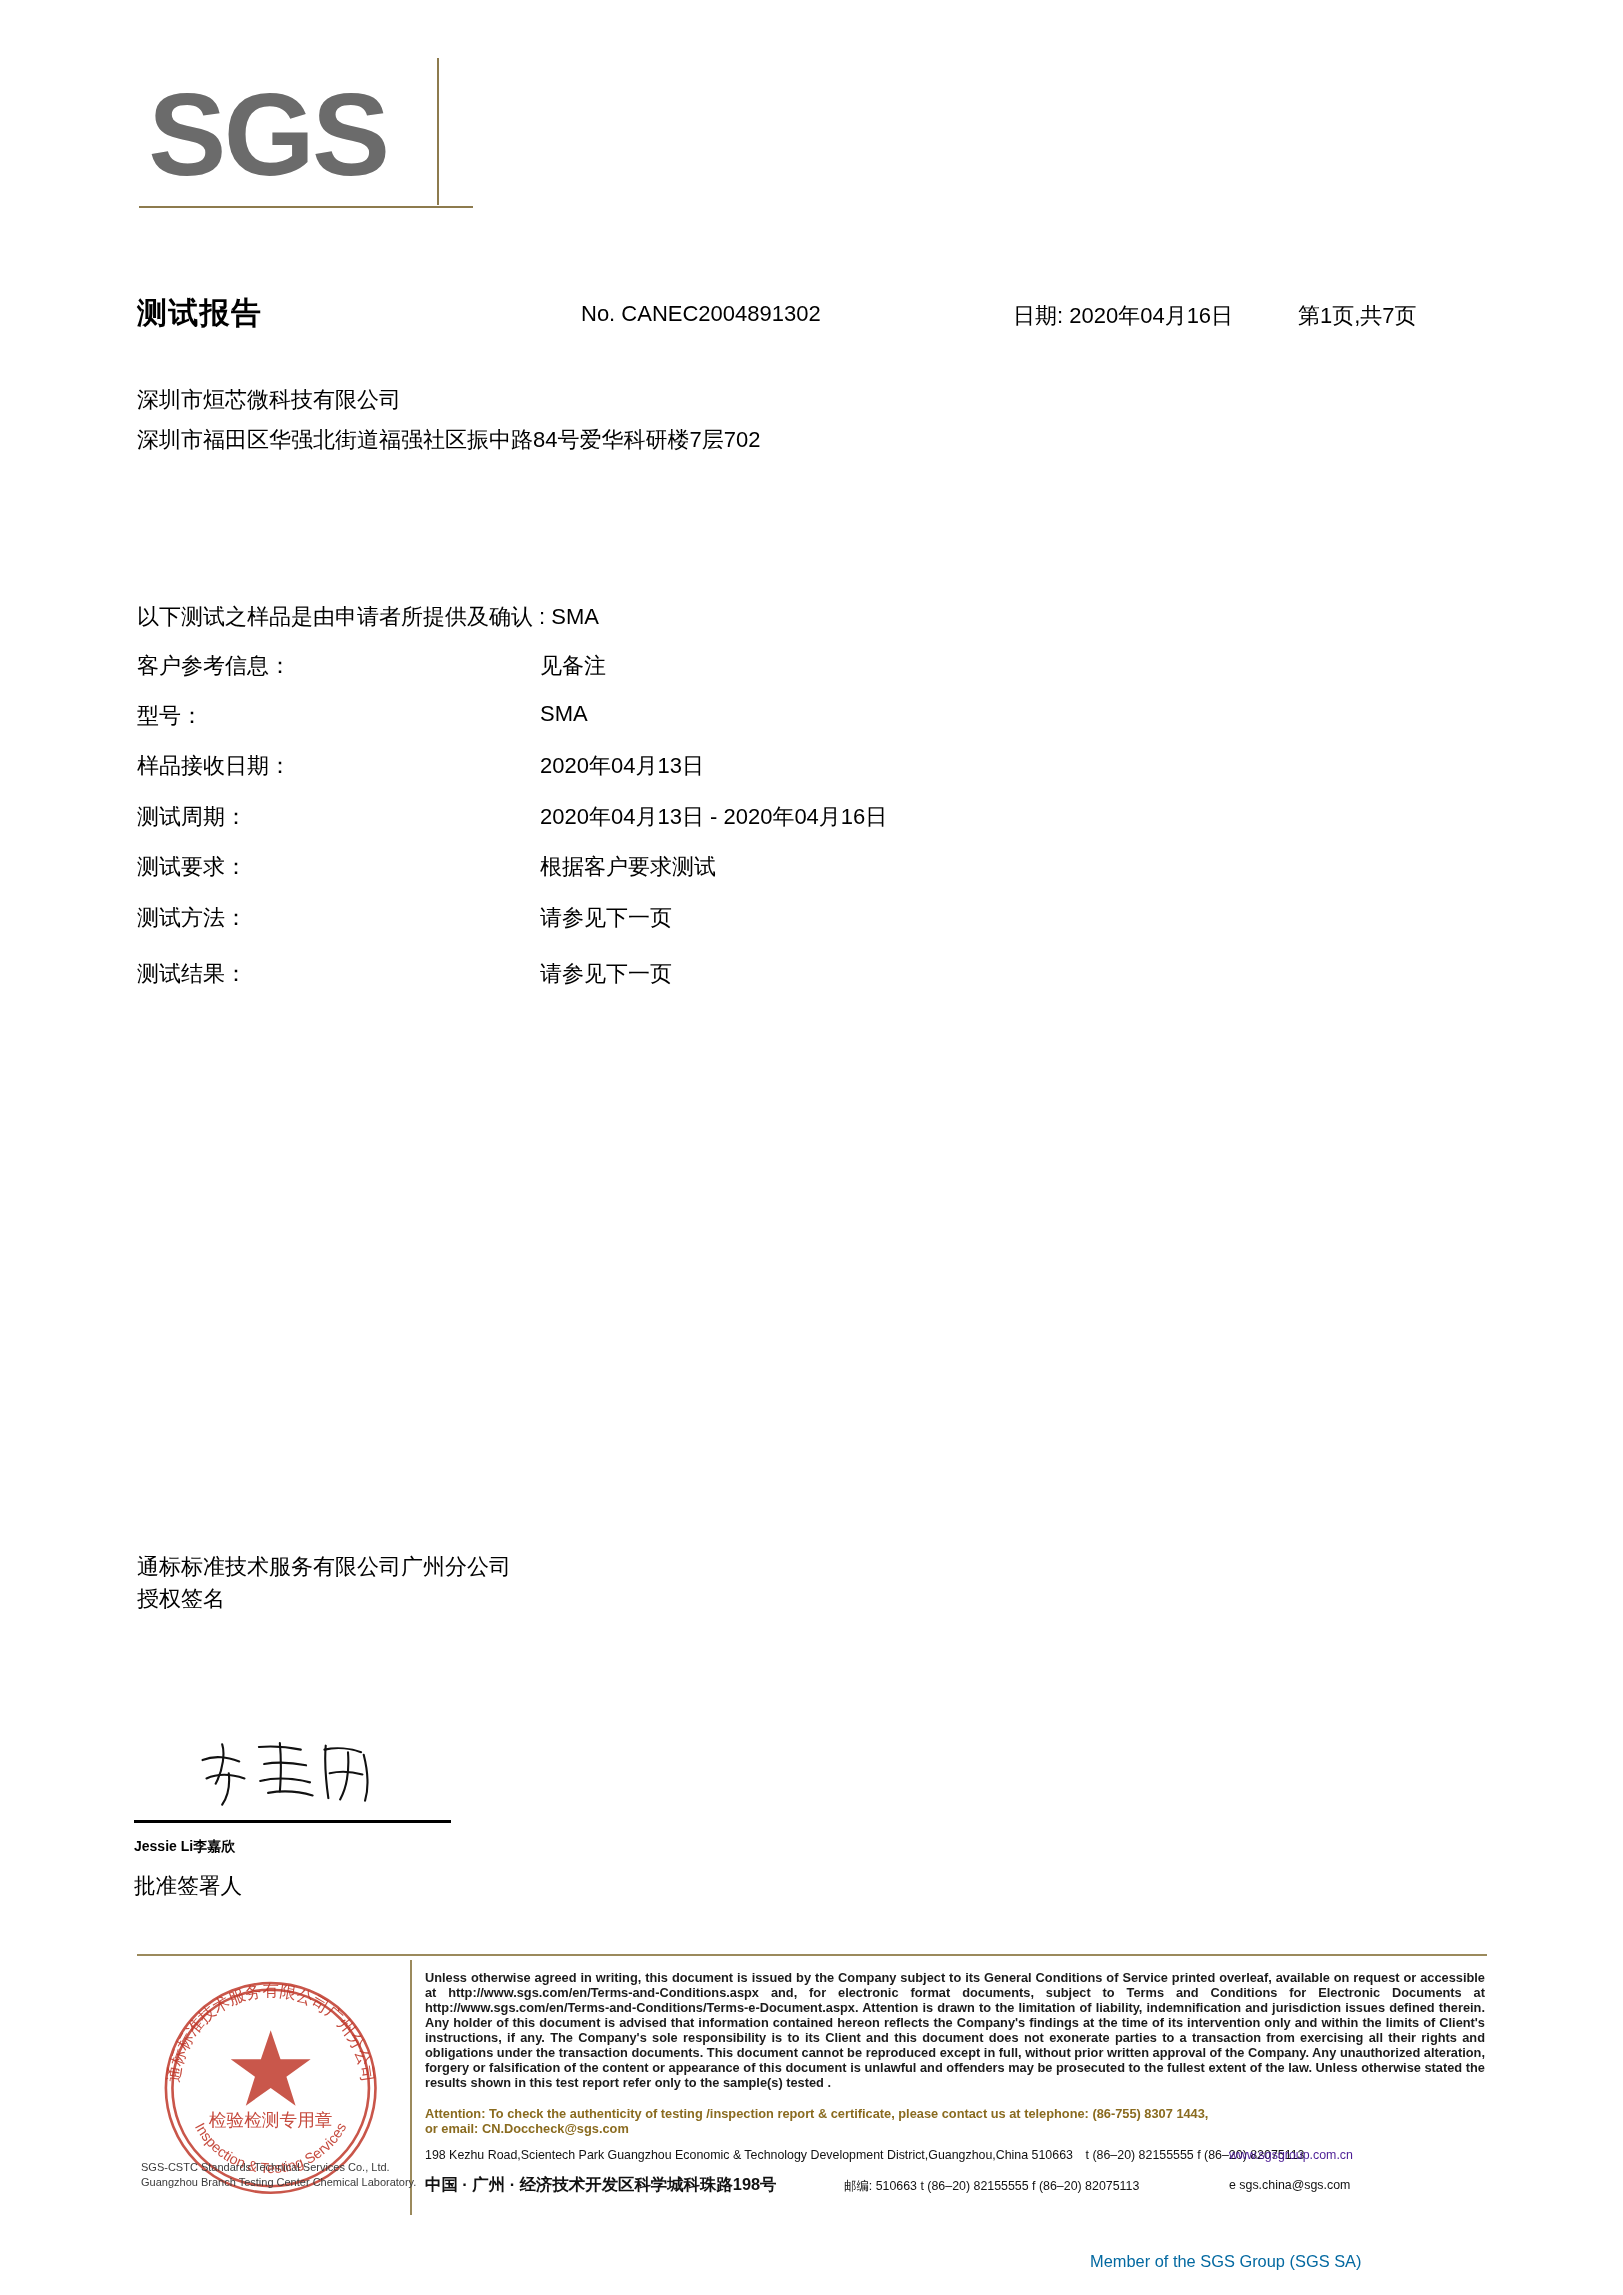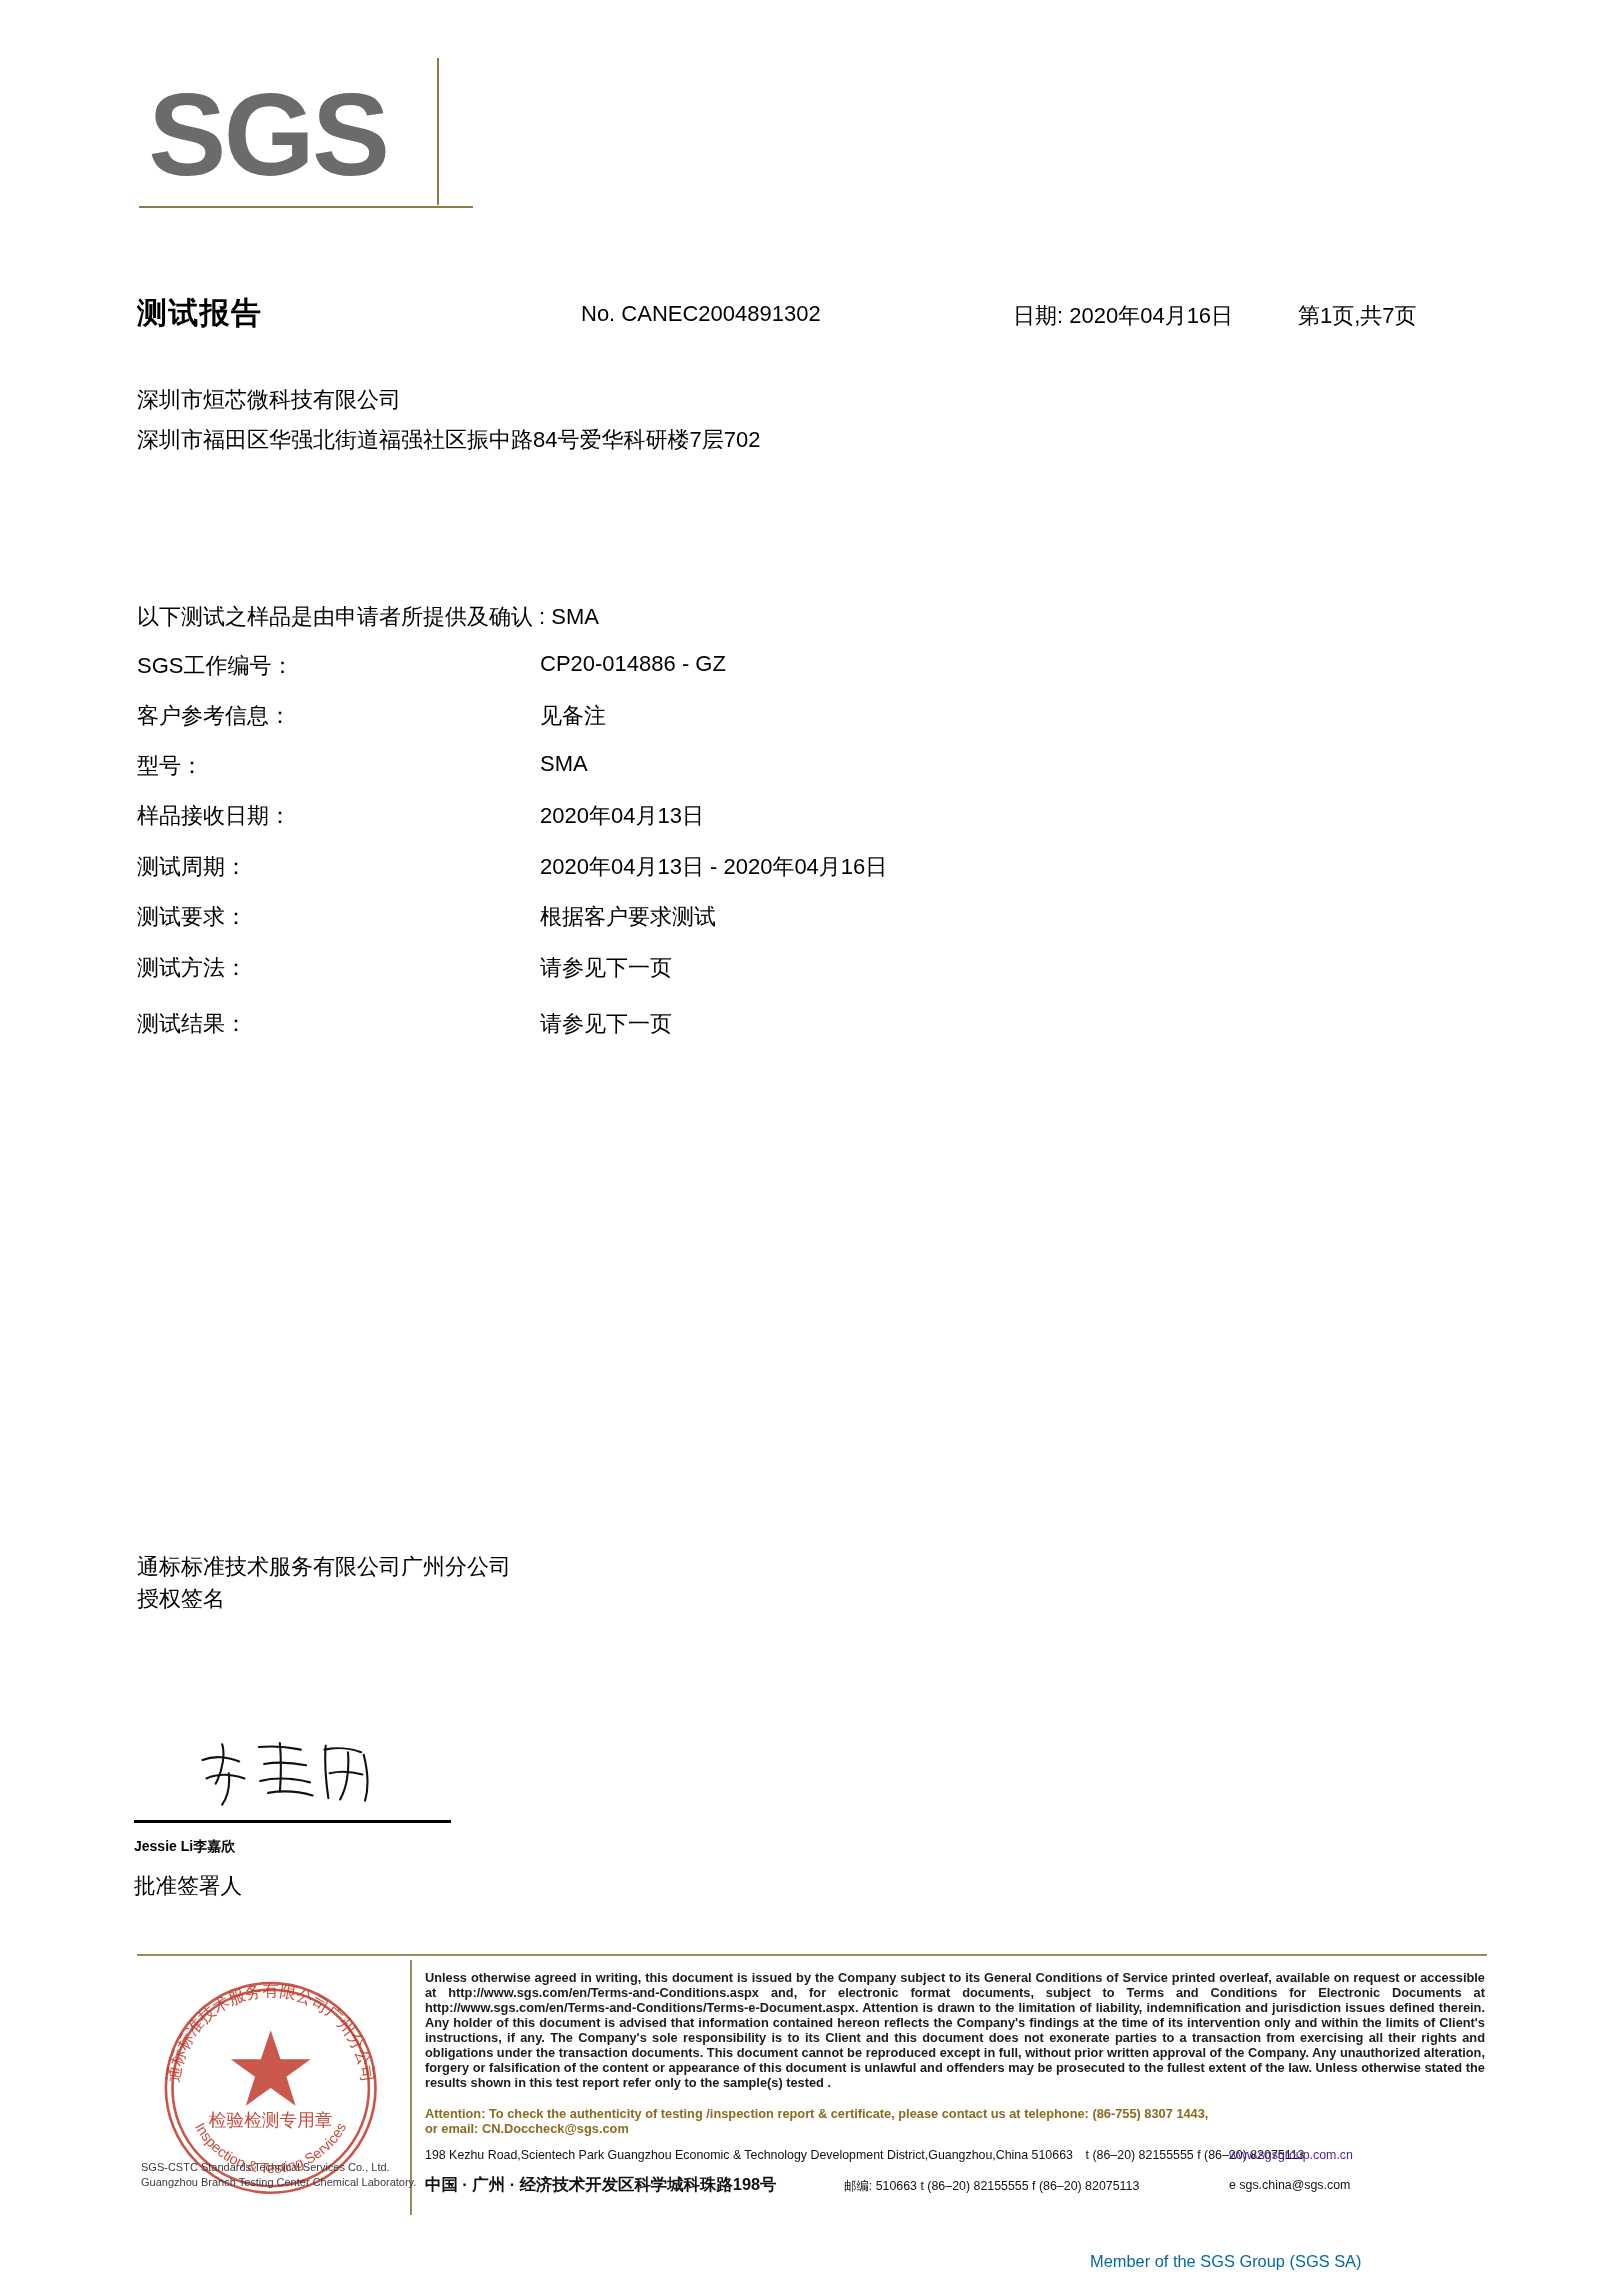--- a/index.html
+++ b/index.html
@@ -312,24 +312,20 @@
   </div>
 
   <div class="company">
     <div>深圳市烜芯微科技有限公司</div>
     <div>深圳市福田区华强北街道福强社区振中路84号爱华科研楼7层702</div>
   </div>
 
   <div class="sample-stmt">以下测试之样品是由申请者所提供及确认 : SMA</div>
 
   <div class="details">
-    <div class="drow">
-      <span class="lbl">SGS工作编号：</span>
-      <span class="val">CP20-014886 - GZ</span>
-    </div>
     <div class="drow">
       <span class="lbl">客户参考信息：</span>
       <span class="val">见备注</span>
     </div>
     <div class="drow">
       <span class="lbl">型号：</span>
       <span class="val">SMA</span>
     </div>
     <div class="drow gap-md">
       <span class="lbl">样品接收日期：</span>

